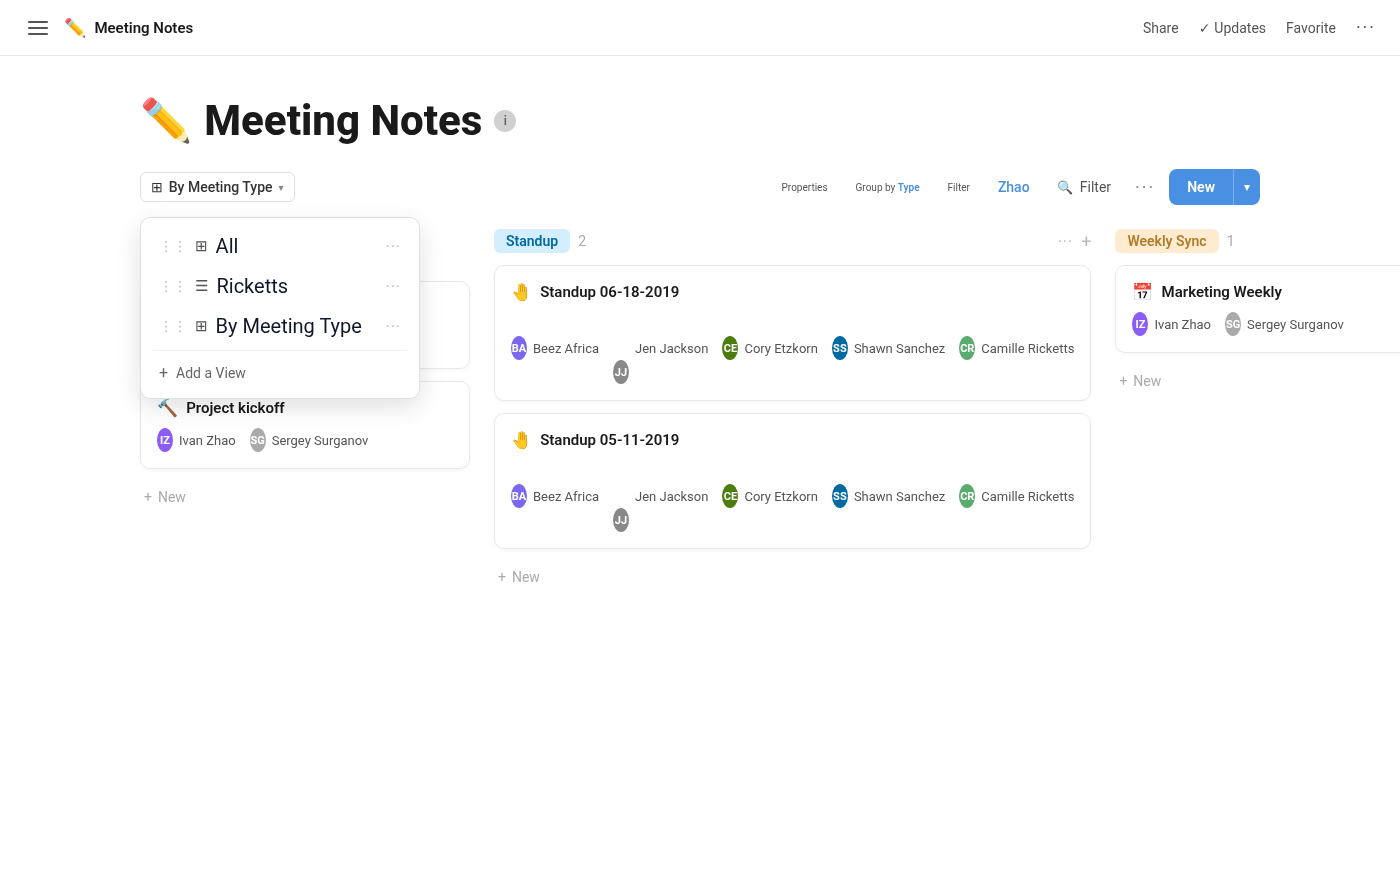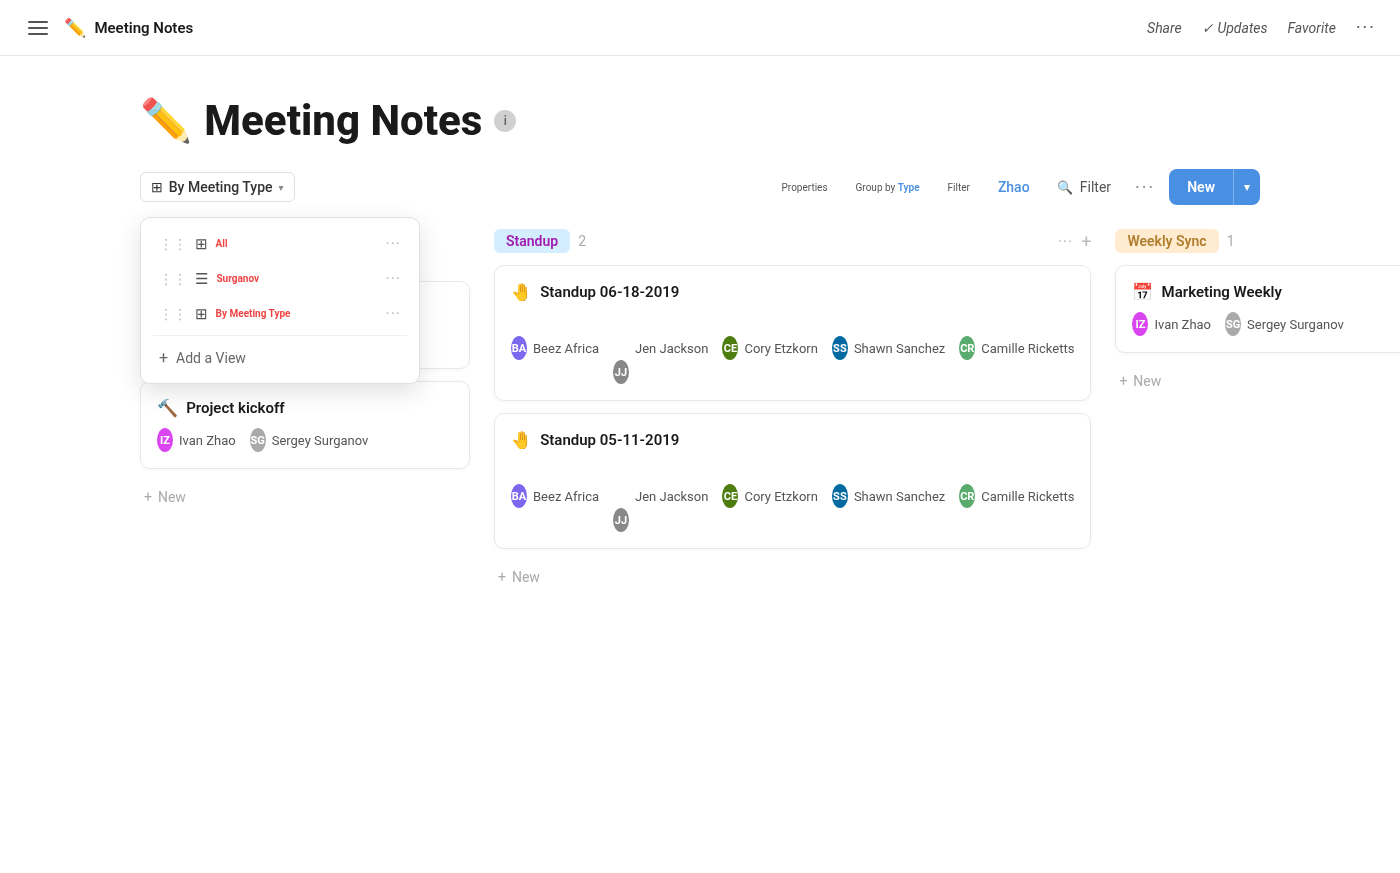--- a/index.html
+++ b/index.html
@@ -58,21 +58,20 @@
       align-items: center;
       gap: 20px;
     }
     .nav-action {
       font-size: 14px;
       color: #555;
       cursor: pointer;
       display: flex;
       align-items: center;
       gap: 4px;
-      font-style: italic;
     }
     .nav-action .check-icon {
       color: #555;
     }
     .nav-dots {
       font-size: 18px;
       color: #555;
       cursor: pointer;
       letter-spacing: 2px;
     }
@@ -227,23 +226,22 @@
       margin-right: 8px;
       cursor: grab;
     }
     .dropdown-item-icon {
       font-size: 15px;
       margin-right: 8px;
       color: #555;
     }
     .dropdown-item-label {
       flex: 1;
-      font-size: 10px;
-      color: #ef4444;
-      font-weight: bold;
+      font-size: 20px;
+      color: #0f172a;
     }
     .dropdown-item-dots {
       color: #bbb;
       font-size: 16px;
       letter-spacing: 1px;
     }
     .dropdown-divider {
       height: 1px;
       background: #f0f0f0;
       margin: 4px 12px;
@@ -281,21 +279,21 @@
       margin-bottom: 12px;
     }
     .column-tag {
       padding: 4px 12px;
       border-radius: 6px;
       font-size: 14px;
       font-weight: 600;
     }
     .column-tag-standup {
       background: #d4edff;
-      color: #a21caf;
+      color: #0369a1;
     }
     .column-tag-weekly {
       background: #ffecd0;
       color: #b07d2c;
     }
     .column-count {
       font-size: 14px;
       color: #aaa;
     }
     .column-header-spacer { flex: 1; }
@@ -354,21 +352,21 @@
       font-size: 11px;
       font-weight: 700;
       color: #fff;
       flex-shrink: 0;
     }
     .av-beez { background: #7b68ee; }
     .av-jen { background: #888; margin-top: 48px; }
     .av-cory { background: #4d7c0f; }
     .av-shawn { background: #0369a1; }
     .av-camille { background: #5aab6e; }
-    .av-ivan { background: #d946ef; }
+    .av-ivan { background: #8b5cf6; }
     .av-sergey { background: #aaa; }
 
     
     .column-new-btn {
       display: flex;
       align-items: center;
       gap: 6px;
       font-size: 14px;
       color: #aaa;
       cursor: pointer;
@@ -437,21 +435,21 @@
   <div class="dropdown-menu">
     <div class="dropdown-item">
       <span class="dropdown-item-drag">⋮⋮</span>
       <span class="dropdown-item-icon">⊞</span>
       <span class="dropdown-item-label">All</span>
       <span class="dropdown-item-dots">···</span>
     </div>
     <div class="dropdown-item">
       <span class="dropdown-item-drag">⋮⋮</span>
       <span class="dropdown-item-icon">☰</span>
-      <span class="dropdown-item-label">Surganov</span>
+      <span class="dropdown-item-label">Ricketts</span>
       <span class="dropdown-item-dots">···</span>
     </div>
     <div class="dropdown-item">
       <span class="dropdown-item-drag">⋮⋮</span>
       <span class="dropdown-item-icon">⊞</span>
       <span class="dropdown-item-label">By Meeting Type</span>
       <span class="dropdown-item-dots">···</span>
     </div>
     <div class="dropdown-divider"></div>
     <div class="dropdown-add-view">

